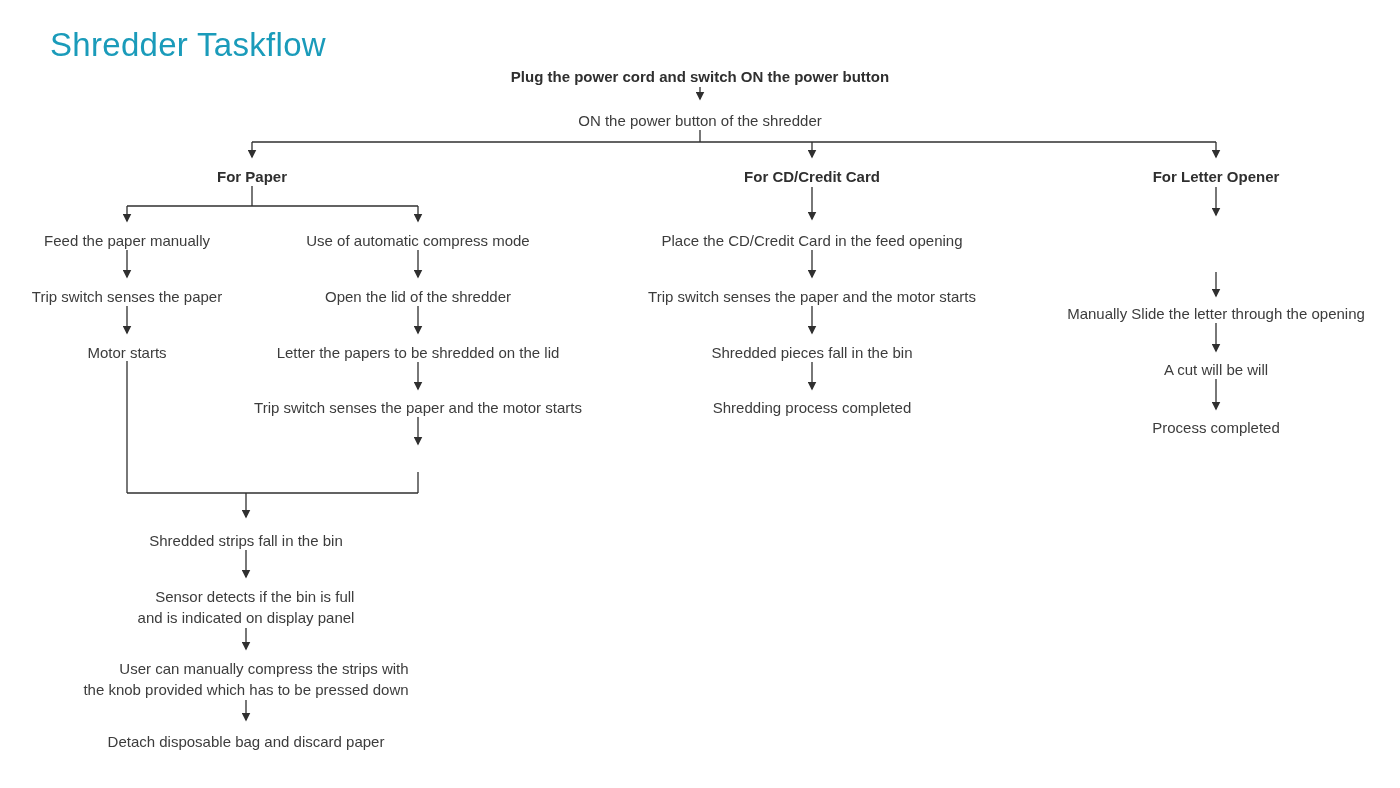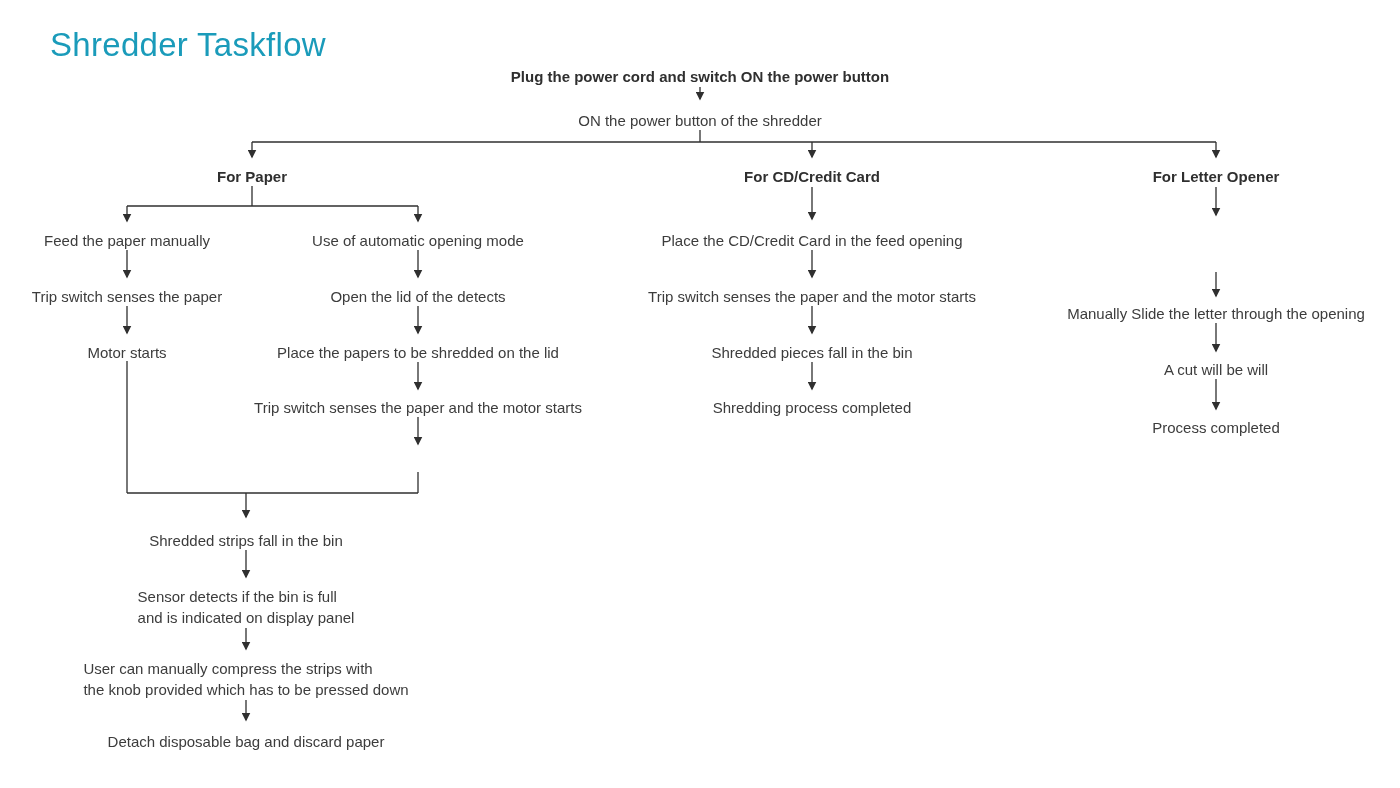--- a/index.html
+++ b/index.html
@@ -16,21 +16,21 @@
     color:#1a9bba;
   }
   .wires{position:absolute;left:0;top:0;width:1400px;height:788px;}
   .wires line{stroke:#2f2f2f;stroke-width:1.3;}
   .node{
     position:absolute;
     transform:translate(-50%,-50%);
     font-size:15px;line-height:21px;
     color:#3c3c3c;
     white-space:pre;
-    text-align:left;
+    text-align:right;
   }
   .node.hdr{font-weight:bold;color:#2f2f2f;}
 </style>
 </head>
 <body>
 
 <div class="canvas">
 
   <h1 class="title">Shredder Taskflow</h1>
 
@@ -86,23 +86,23 @@
   <div class="node" style="left:700px;top:120px">ON the power button of the shredder</div>
 
   <div class="node hdr" style="left:252px;top:176px">For Paper</div>
   <div class="node hdr" style="left:812px;top:176px">For CD/Credit Card</div>
   <div class="node hdr" style="left:1216px;top:176px">For Letter Opener</div>
 
   <div class="node" style="left:127px;top:240px">Feed the paper manually</div>
   <div class="node" style="left:127px;top:296px">Trip switch senses the paper</div>
   <div class="node" style="left:127px;top:352px">Motor starts</div>
 
-  <div class="node" style="left:418px;top:240px">Use of automatic opening mode</div>
-  <div class="node" style="left:418px;top:296px">Open the lid of the detects</div>
-  <div class="node" style="left:418px;top:352px">Place the papers to be shredded on the lid</div>
+  <div class="node" style="left:418px;top:240px">Use of automatic compress mode</div>
+  <div class="node" style="left:418px;top:296px">Open the lid of the shredder</div>
+  <div class="node" style="left:418px;top:352px">Letter the papers to be shredded on the lid</div>
   <div class="node" style="left:418px;top:407px">Trip switch senses the paper and the motor starts</div>
 
   <div class="node" style="left:246px;top:540px">Shredded strips fall in the bin</div>
   <div class="node" style="left:246px;top:607px">Sensor detects if the bin is full
 and is indicated on display panel</div>
   <div class="node" style="left:246px;top:679px">User can manually compress the strips with
 the knob provided which has to be pressed down</div>
   <div class="node" style="left:246px;top:741px">Detach disposable bag and discard paper</div>
 
   <div class="node" style="left:812px;top:240px">Place the CD/Credit Card in the feed opening</div>

